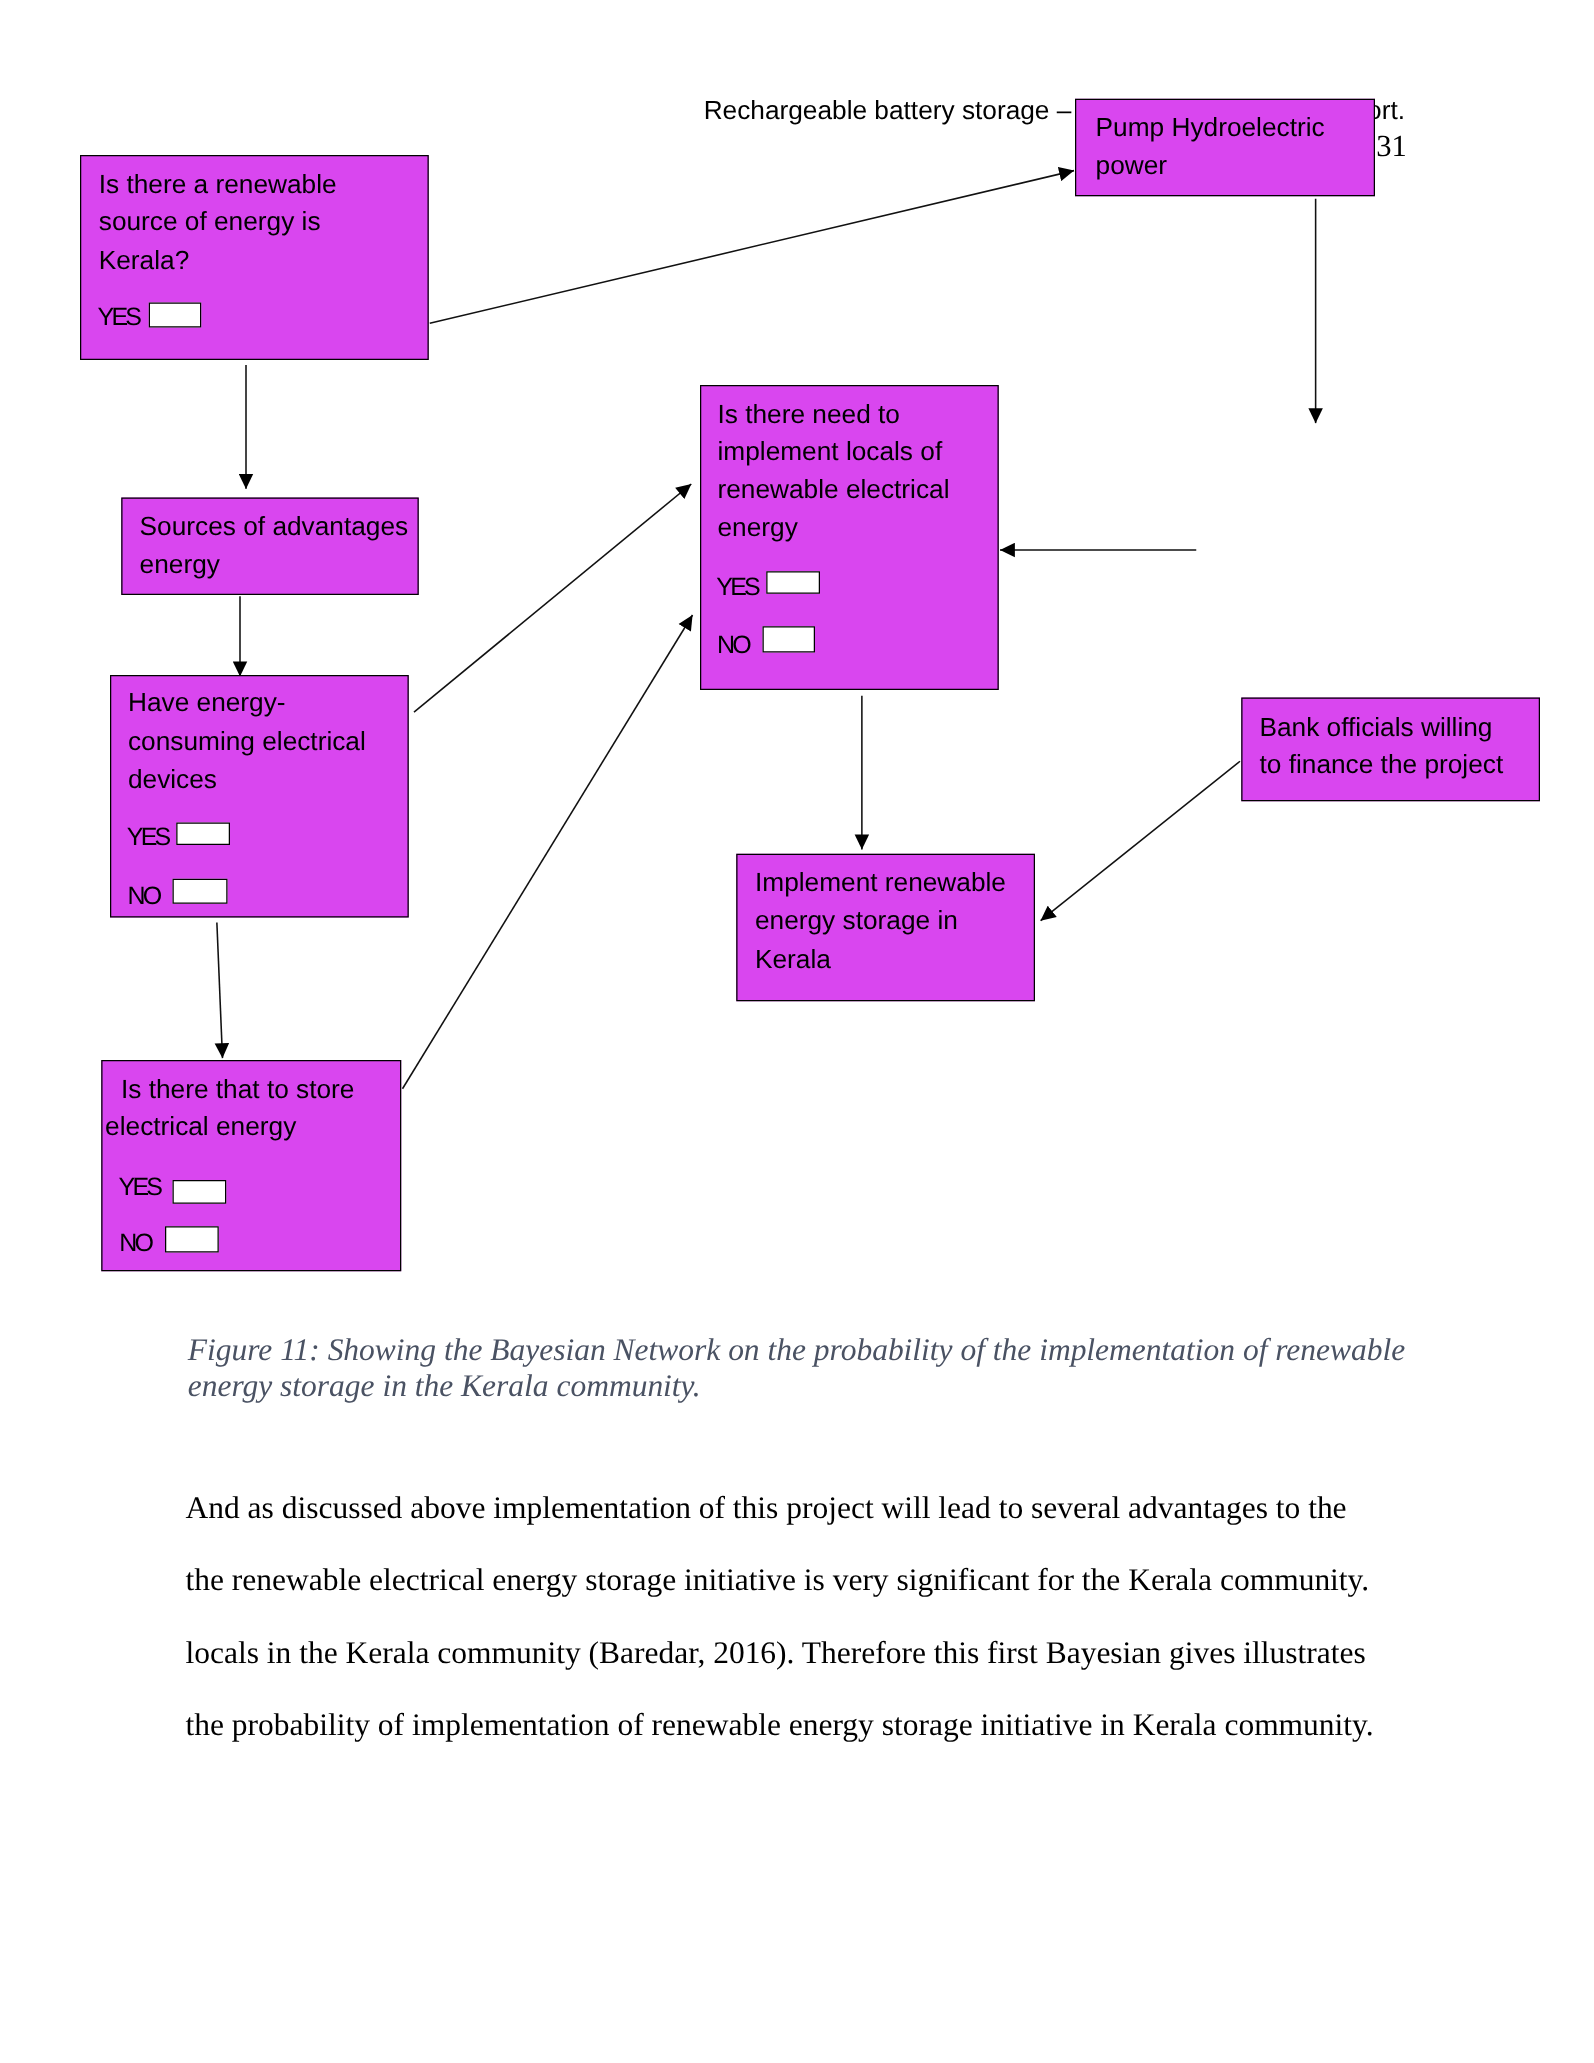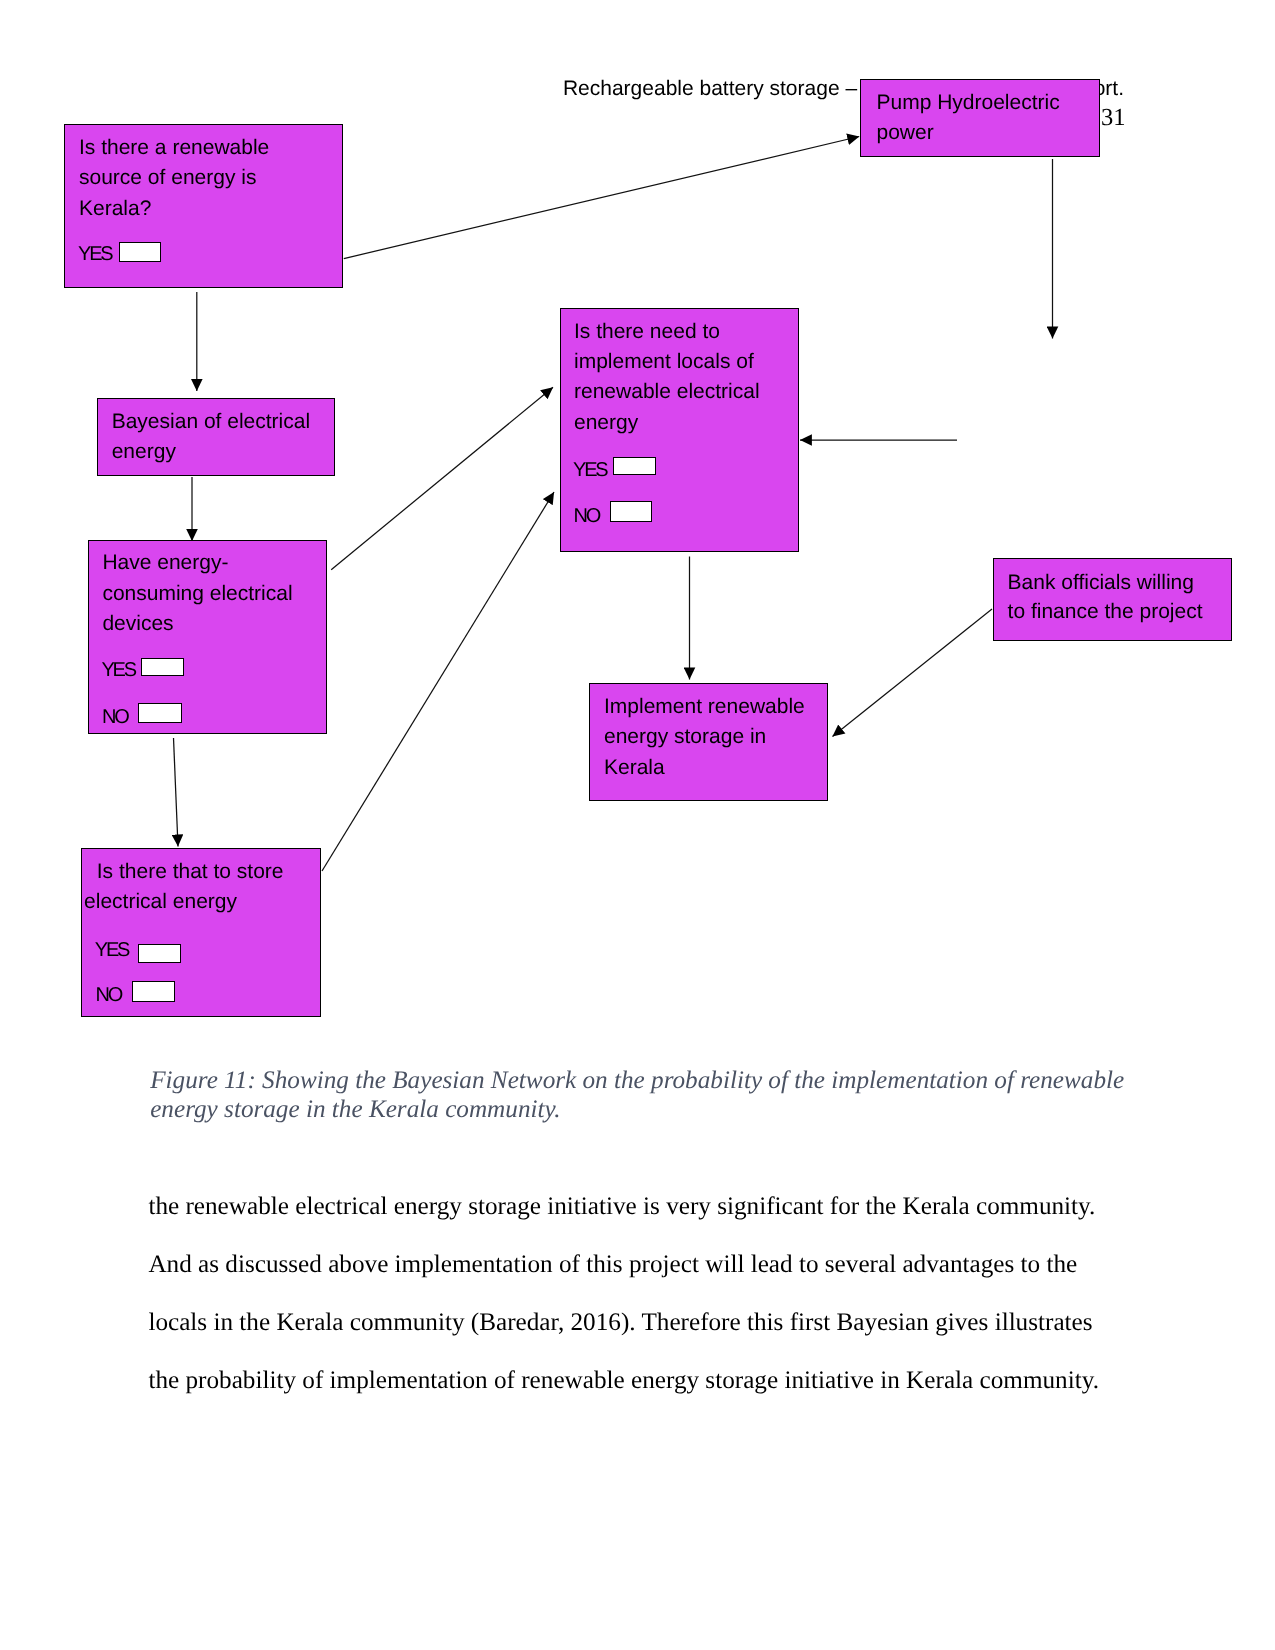--- a/index.html
+++ b/index.html
@@ -55,21 +55,21 @@
     <div class="opt" style="left:13.0px;top:119.1px;">YES</div>
     <div class="chk" style="left:53.5px;top:117.0px;width:42.5px;height:19.5px;"></div>
   </div>
 
   <div class="node" id="n-pump" style="left:860.2px;top:78.8px;width:239.8px;height:78.2px;">
     <div class="nl" style="left:15.3px;top:12.3px;">Pump Hydroelectric</div>
     <div class="nl" style="left:15.3px;top:42.1px;">power</div>
   </div>
 
   <div class="node" id="n-sources" style="left:96.6px;top:398.0px;width:238.5px;height:77.9px;">
-    <div class="nl" style="left:14.1px;top:11.5px;">Bayesian of electrical</div>
+    <div class="nl" style="left:14.1px;top:11.5px;">Sources of advantages</div>
     <div class="nl" style="left:14.1px;top:41.5px;">energy</div>
   </div>
 
   <div class="node" id="n-implstorage" style="left:559.5px;top:308.0px;width:239.0px;height:244.0px;">
     <div class="nl" style="left:13.5px;top:12.2px;">Is there need to</div>
     <div class="nl" style="left:13.5px;top:42.3px;">implement locals of</div>
     <div class="nl" style="left:13.5px;top:72.4px;">renewable electrical</div>
     <div class="nl" style="left:13.5px;top:102.5px;">energy</div>
     <div class="opt" style="left:12.5px;top:150.7px;">YES</div>
     <div class="chk" style="left:52.5px;top:147.6px;width:43.0px;height:18.0px;"></div>
@@ -107,19 +107,19 @@
     <div class="opt" style="left:13.3px;top:135.5px;">NO</div>
     <div class="chk" style="left:50.4px;top:132.0px;width:42.1px;height:21.1px;"></div>
   </div>
 
   <div class="cap" style="left:150.2px;top:1066.0px;width:1000px;">
     <div class="capline">Figure 11: Showing the Bayesian Network on the probability of the implementation of renewable</div>
     <div class="capline">energy storage in the Kerala community.</div>
   </div>
 
   <div class="body-p" style="left:148.4px;top:1177.6px;width:1000px;">
+    <div class="pline">And as discussed above implementation of this project will lead to several advantages to the</div>
     <div class="pline">the renewable electrical energy storage initiative is very significant for the Kerala community.</div>
-    <div class="pline">And as discussed above implementation of this project will lead to several advantages to the</div>
     <div class="pline">locals in the Kerala community (Baredar, 2016). Therefore this first Bayesian gives illustrates</div>
     <div class="pline">the probability of implementation of renewable energy storage initiative in Kerala community.</div>
   </div>
 
 </div>
 
 </body></html>

